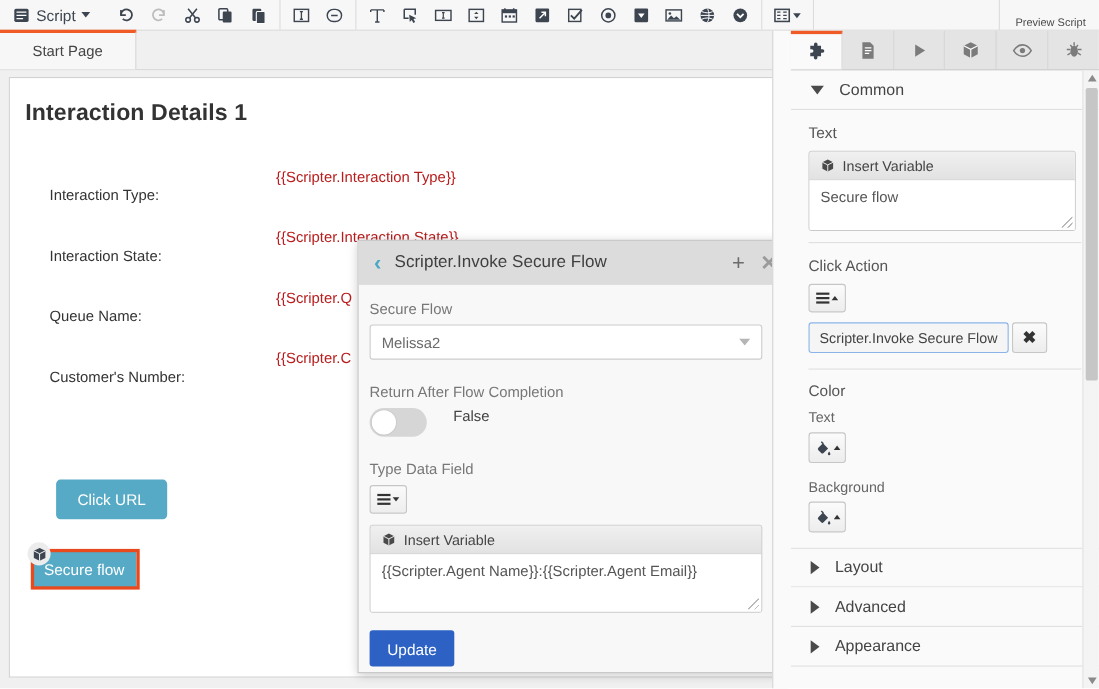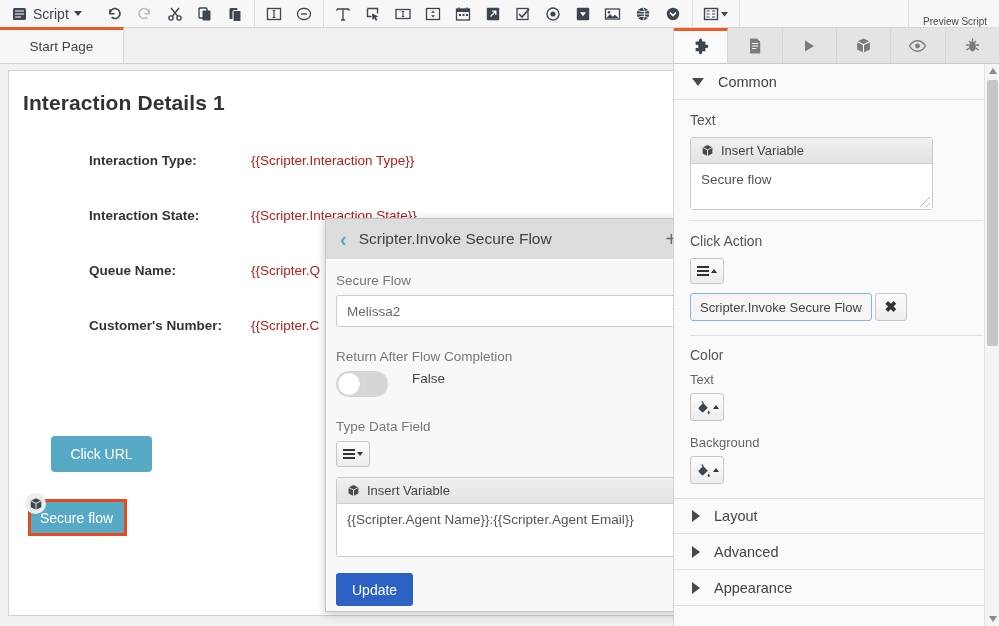--- a/index.html
+++ b/index.html
@@ -69,21 +69,21 @@
     position: relative; width: 100%; height: 100%;
     background: #ffffff; border: 1px solid #d2d2d2;
     overflow: hidden;
   }
   .page-title {
     position: absolute; left: 14px; top: 20px;
     font-size: 21px; font-weight: bold; color: #333;
     letter-spacing: .1px;
   }
   .field-row { position: absolute; left: 36px; width: 600px; height: 20px; }
-  .field-label { position: absolute; left: 0; top: 0; font-weight: bold; color: #333; font-size: 13.5px; margin-left: 44px; }
+  .field-label { position: absolute; left: 0; top: 17px; font-weight: normal; color: #333; font-size: 13.5px; }
   .field-value { position: absolute; left: 206px; top: 0; color: #b91c1c; font-size: 13.5px; white-space: nowrap; }
 
   .btn-teal {
     position: absolute;
     background: #57aac6; color: #fff; border: none; border-radius: 4px;
     font-size: 14px; font-family: inherit; cursor: pointer;
     display: flex; align-items: center; justify-content: center;
   }
   #reopen-url-btn { left: 42px; top: 365px; width: 101px; height: 36px; }
 
@@ -195,23 +195,23 @@
     width: 9px; height: 30px; background: #e6e6e6;
     border: 1px solid #c4c4c4; border-right: none;
     border-radius: 5px 0 0 5px;
     display: flex; align-items: center; justify-content: center;
     cursor: pointer;
   }
   .collapse-tab .tri { width:0;height:0;border-top:4px solid transparent;border-bottom:4px solid transparent;border-right:5px solid #8d8d8d; }
 
   
   .rpanel {
-    position: absolute; right: 0; top: 28px; width: 326px; height: 598px;
+    position: absolute; right: 0; top: 28px; width: 297px; height: 598px;
     background: #fafafa; border-left: 1px solid #d4d4d4;
-    display: flex; flex-direction: column;
+    display: flex; flex-direction: column; padding-left: 16px;
   }
   .rtabs {
     height: 36px; flex: 0 0 36px; display: flex; align-items: stretch;
     background: #e4e4e4; border-bottom: 1px solid #c9c9c9;
   }
   .rtab {
     flex: 1 1 0; display: flex; align-items: center; justify-content: center;
     color: #555; cursor: pointer; border-right: 1px solid #d6d6d6;
   }
   .rtab.active {

